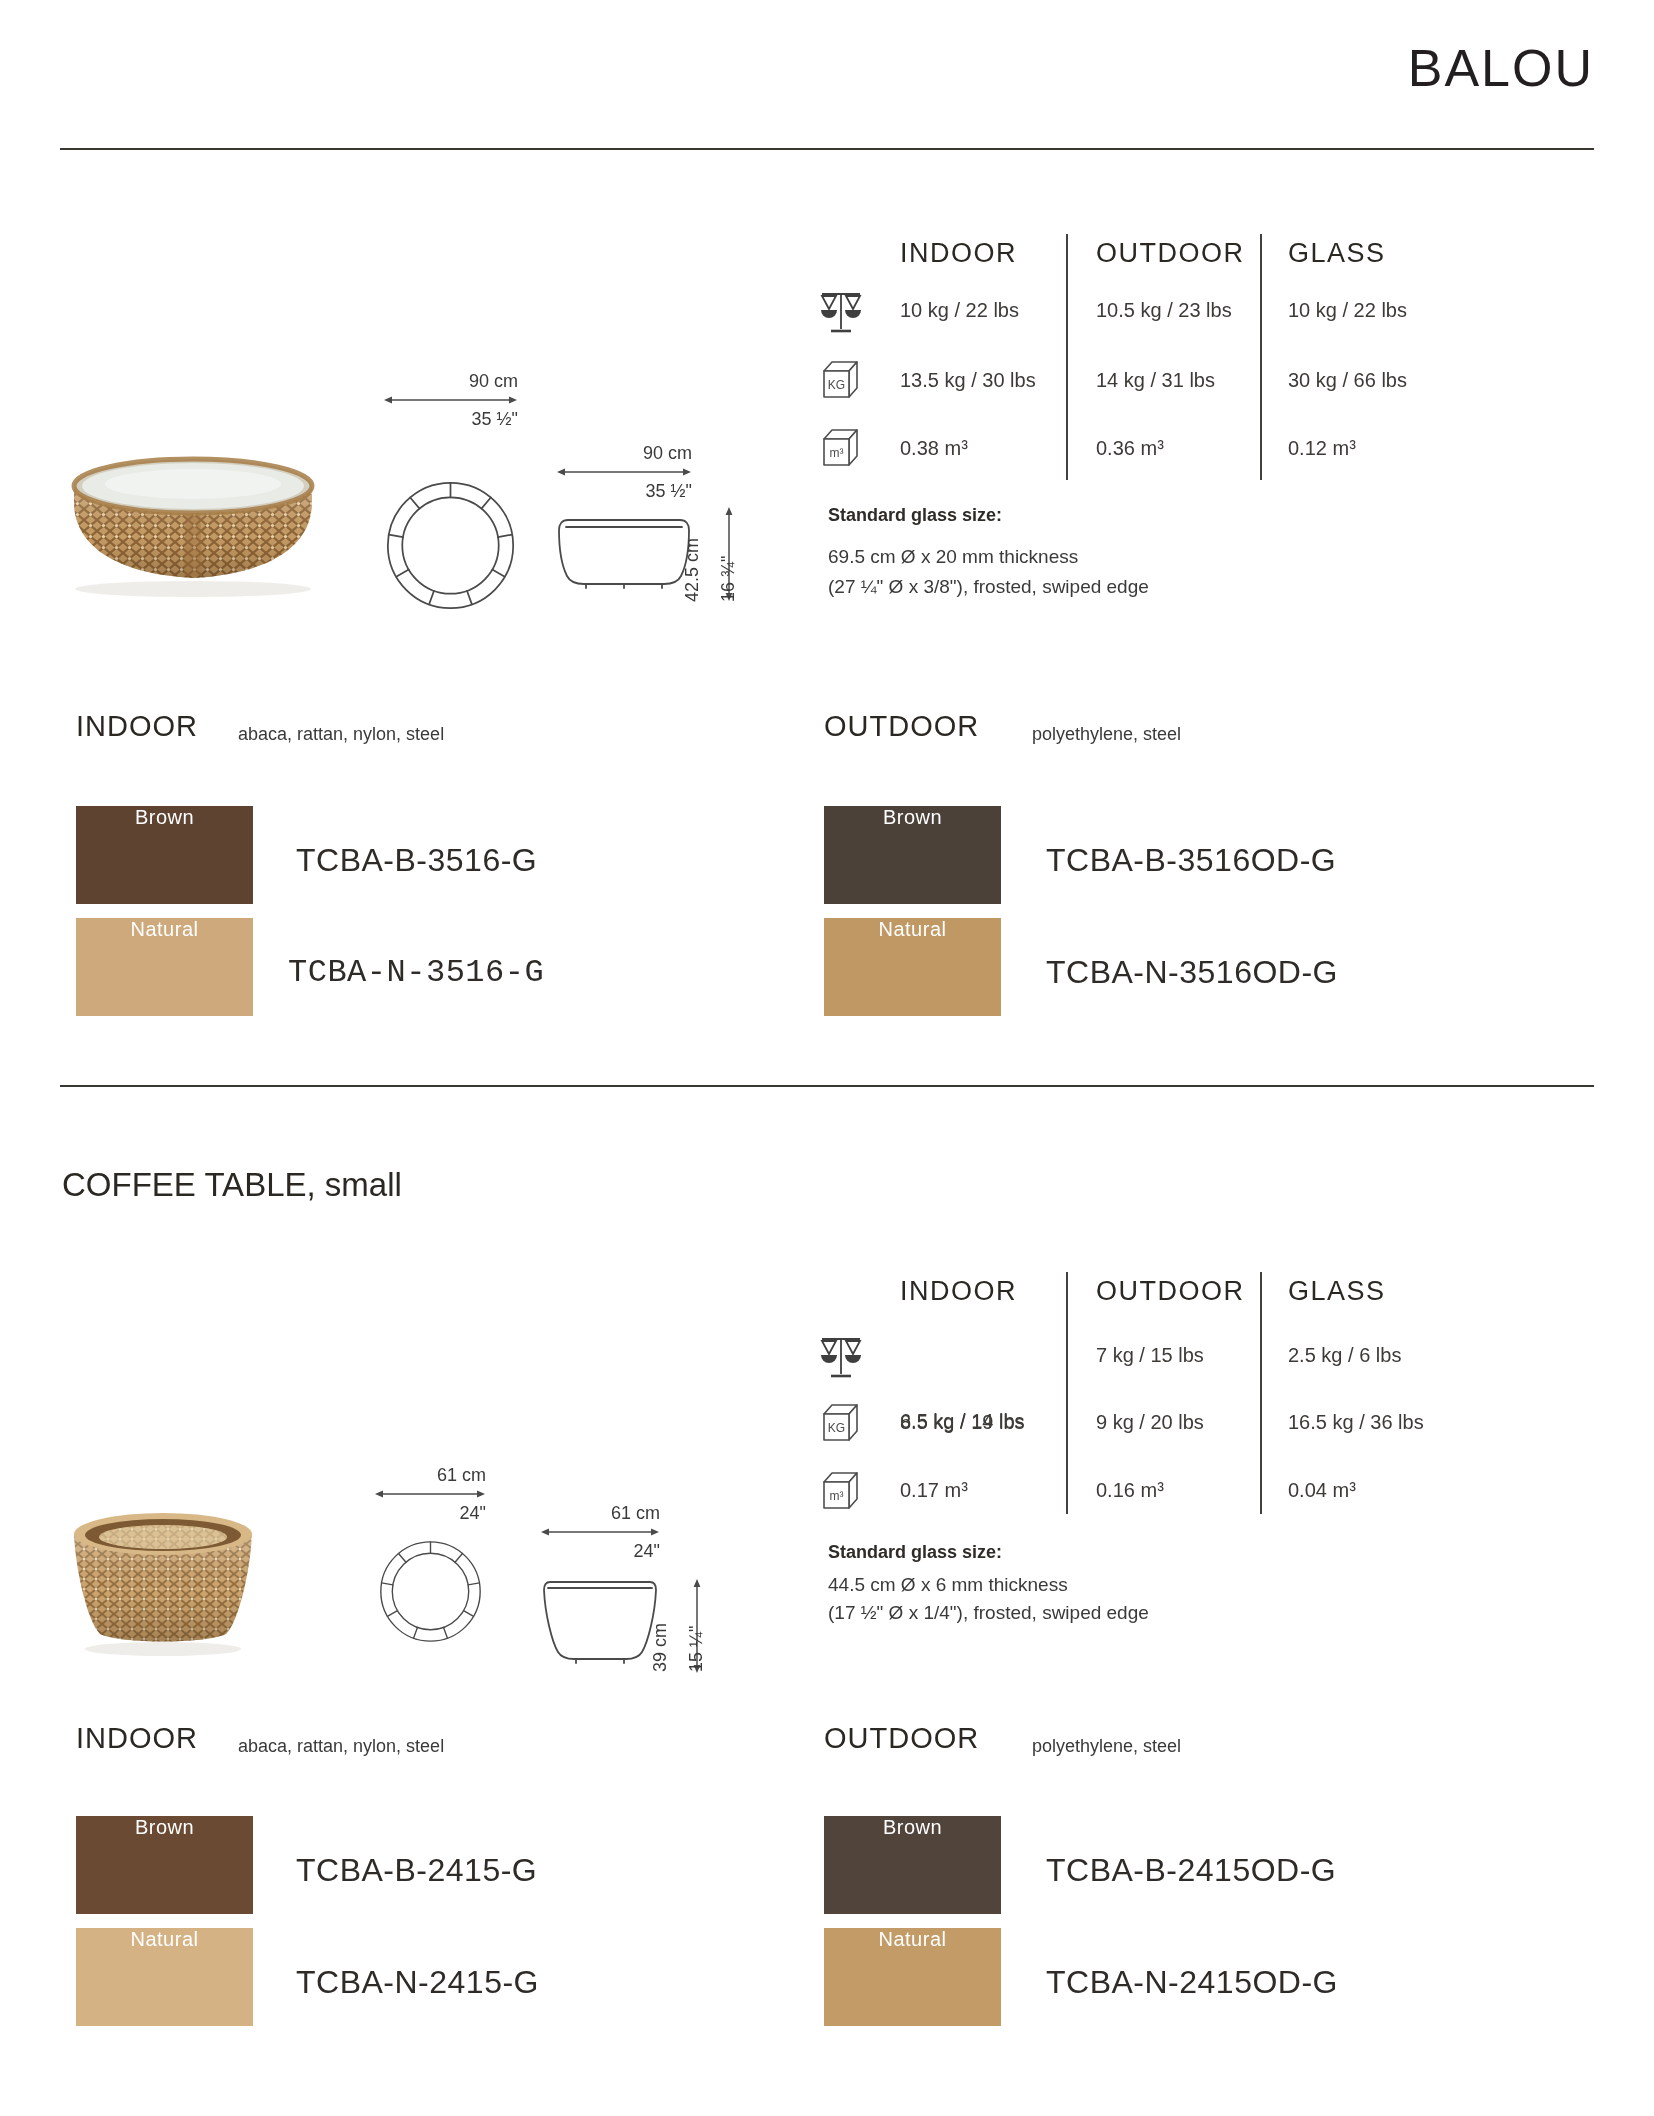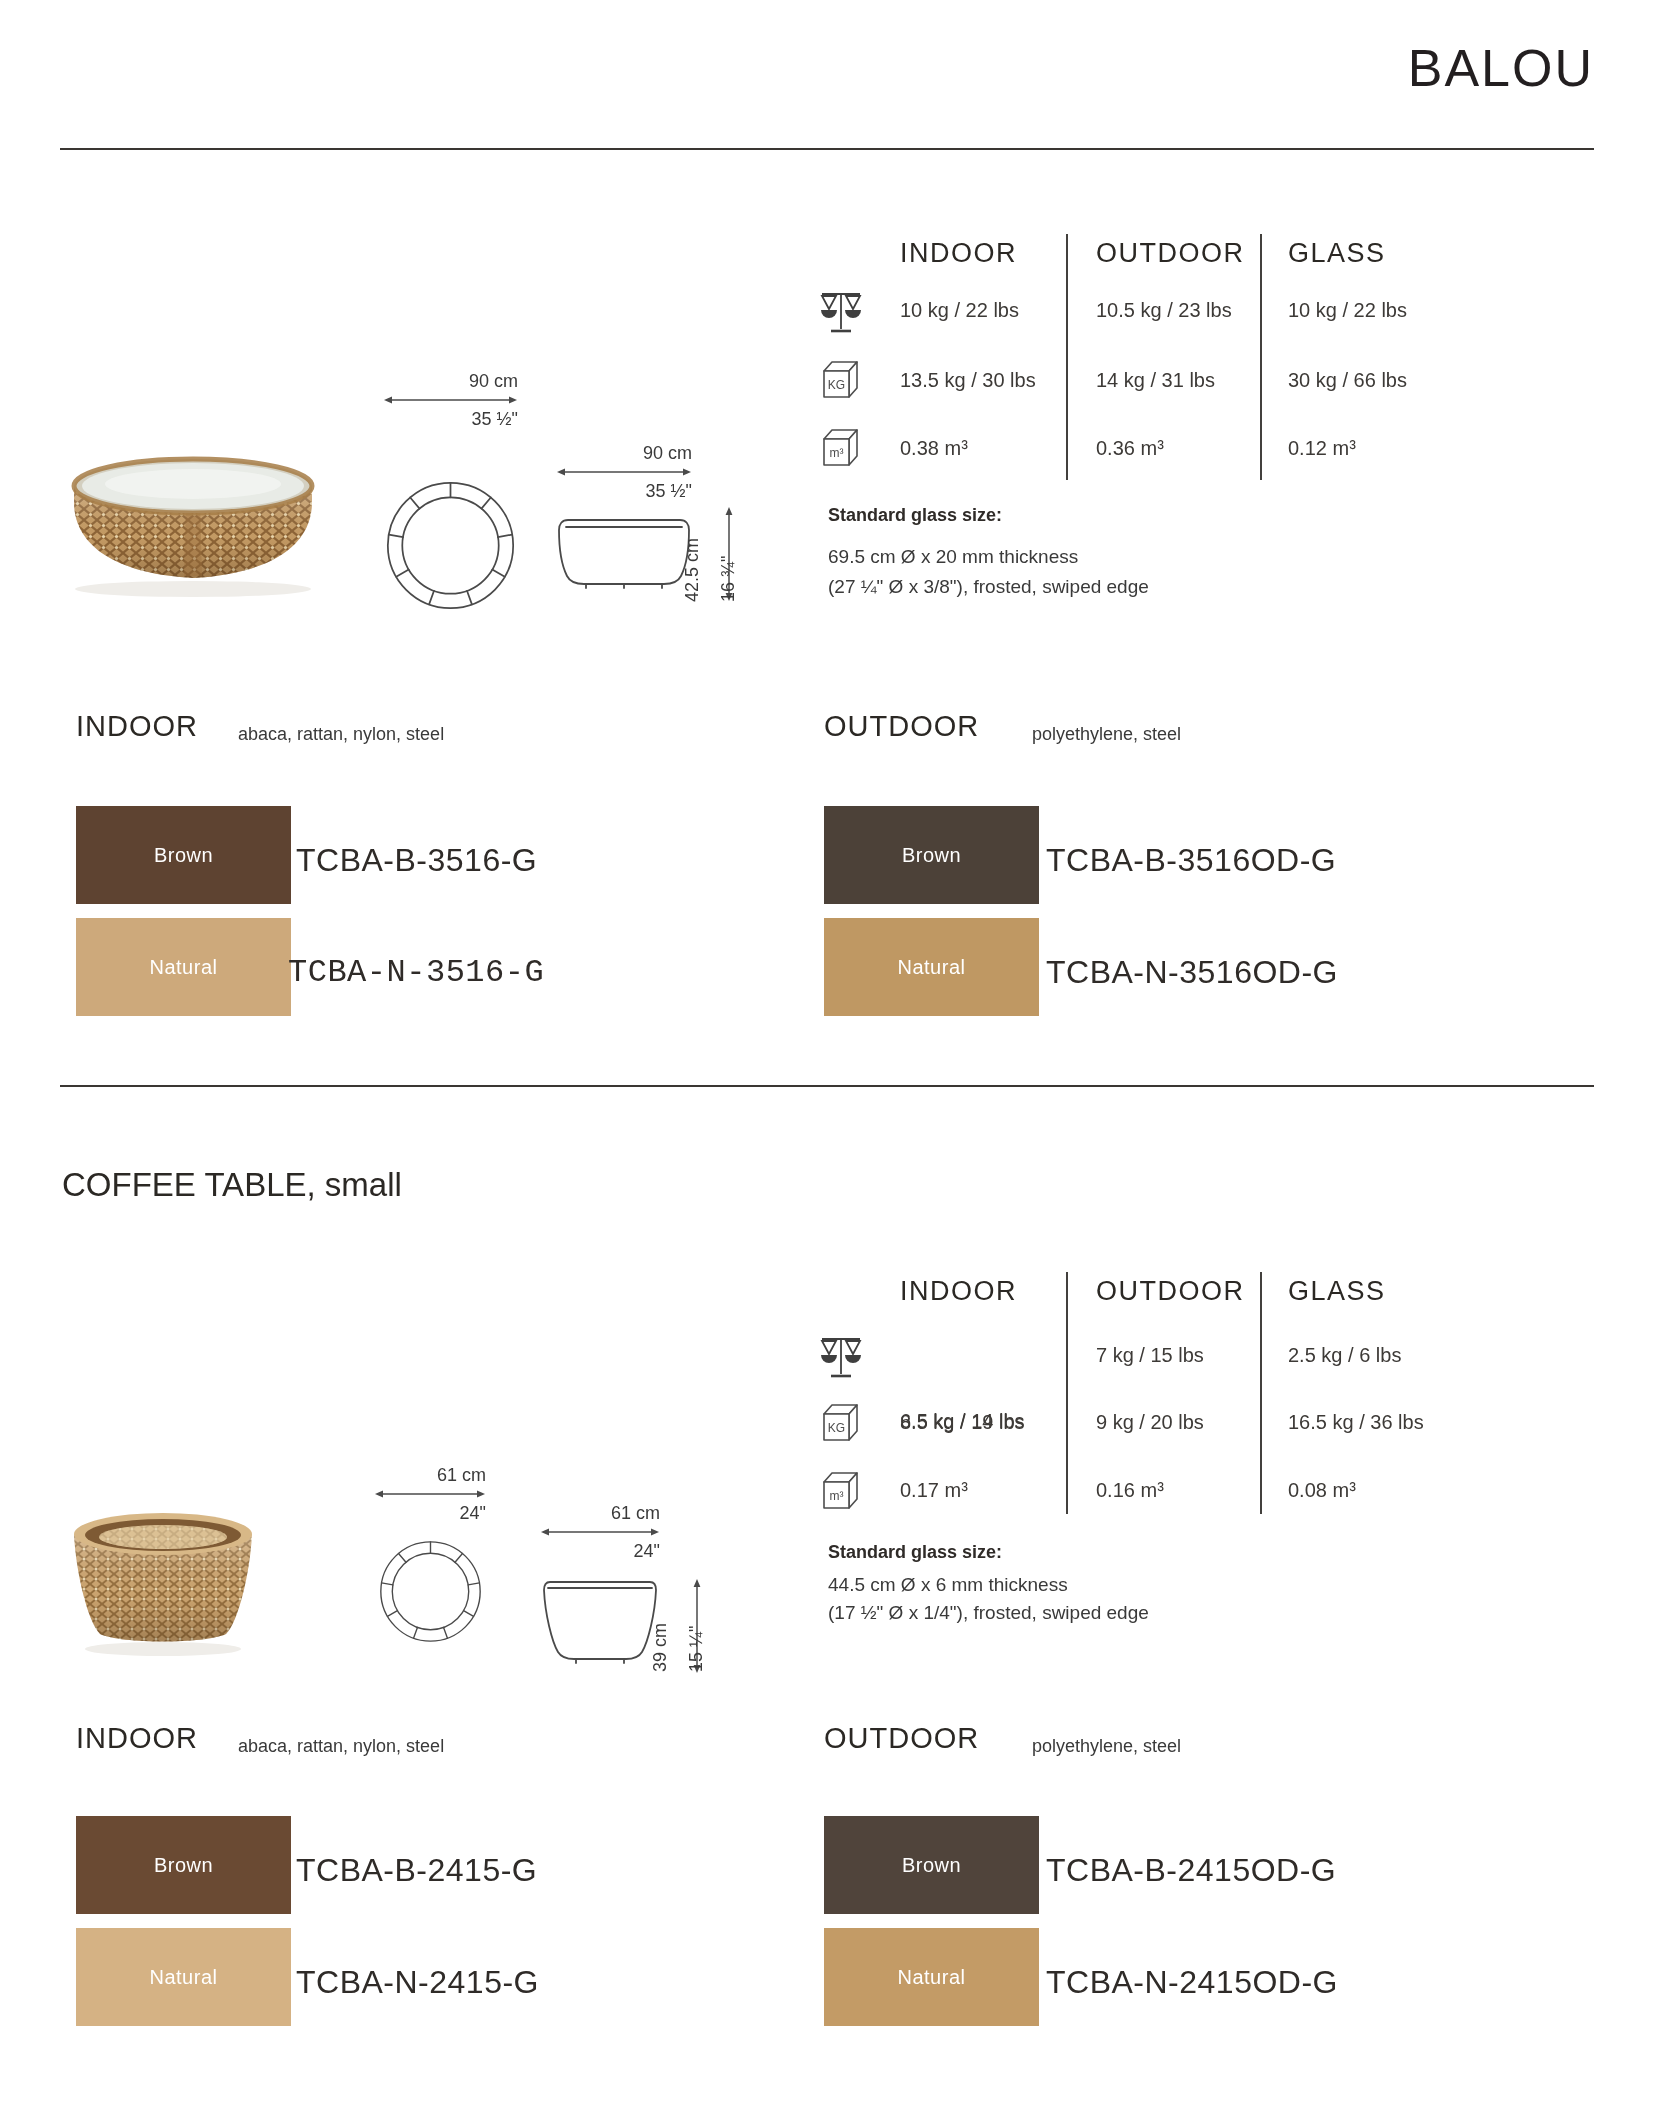--- a/index.html
+++ b/index.html
@@ -10,21 +10,21 @@
          letter-spacing:2px; color:#231f20; line-height:1;}
   .rule{position:absolute; left:60px; width:1534px; height:2px; background:#3a3632;}
   .title{position:absolute; font-size:33px; color:#2b2824; white-space:nowrap;}
   .spec-h{position:absolute; font-size:27px; letter-spacing:1.5px; color:#2b2824; white-space:nowrap;}
   .spec-v{position:absolute; font-size:20px; color:#3d3a37; line-height:24px; white-space:nowrap;}
   .vline{position:absolute; width:2px; background:#43403d;}
   .glass-label{position:absolute; font-size:18px; font-weight:700; color:#2f2b28; white-space:nowrap;}
   .glass-line{position:absolute; font-size:19px; color:#3a3a3a; white-space:nowrap;}
   .vg-h{position:absolute; font-size:29px; letter-spacing:1px; color:#2b2824; white-space:nowrap;}
   .materials{position:absolute; font-size:18px; color:#3a3a3a; white-space:nowrap;}
-  .swatch{position:absolute; width:215px; height:98px; display:flex; align-items:center; justify-content:center;}
+  .swatch{position:absolute; width:177px; height:98px; display:flex; align-items:flex-start; justify-content:center;}
   .swatch .sw-label{font-size:20px; color:#ffffff; letter-spacing:0.5px;}
   .code{position:absolute; font-size:32px; color:#2f2b28; letter-spacing:0.5px; white-space:nowrap;}
   .dimcol{position:absolute; display:flex; flex-direction:column; align-items:flex-end; row-gap:3px;}
   .dimtext{font-size:18px; color:#3a3a3a; line-height:22px; white-space:nowrap;}
   .vlabel{position:absolute; font-size:18px; color:#3a3a3a; line-height:20px; white-space:nowrap;
           transform:rotate(-90deg); transform-origin:left bottom;}
   svg{display:block;}
   .draw{stroke:#4a4a4a; fill:none; stroke-width:1.8; stroke-linecap:round; stroke-linejoin:round;}
 </style>
 </head>
@@ -287,21 +287,21 @@
   </svg>
 
   <div class="spec-v" style="left:900px; top:1409px;text-align:center;">6.5 kg / 14 lbs</div>
   <div class="spec-v" style="left:1096px; top:1343px;">7 kg / 15 lbs</div>
   <div class="spec-v" style="left:1288px; top:1343px;">2.5 kg / 6 lbs</div>
   <div class="spec-v" style="left:900px; top:1410px;">8.5 kg / 19 lbs</div>
   <div class="spec-v" style="left:1096px; top:1410px;">9 kg / 20 lbs</div>
   <div class="spec-v" style="left:1288px; top:1410px;">16.5 kg / 36 lbs</div>
   <div class="spec-v" style="left:900px; top:1478px;">0.17 m³</div>
   <div class="spec-v" style="left:1096px; top:1478px;">0.16 m³</div>
-  <div class="spec-v" style="left:1288px; top:1478px;">0.08 m³</div>
+  <div class="spec-v" style="left:1288px; top:1478px;">0.04 m³</div>
 
   <div class="glass-label" style="left:828px; top:1542px;">Standard glass size:</div>
   <div class="glass-line" style="left:828px; top:1574px;">44.5 cm Ø x 6 mm thickness</div>
   <div class="glass-line" style="left:828px; top:1602px;">(17 ½" Ø x 1/4"), frosted, swiped edge</div>
 
   <div class="vg-h" style="left:76px; top:1722px;">INDOOR</div>
   <div class="materials" style="left:238px; top:1736px;">abaca, rattan, nylon, steel</div>
   <div class="vg-h" style="left:824px; top:1722px;">OUTDOOR</div>
   <div class="materials" style="left:1032px; top:1736px;">polyethylene, steel</div>
 

